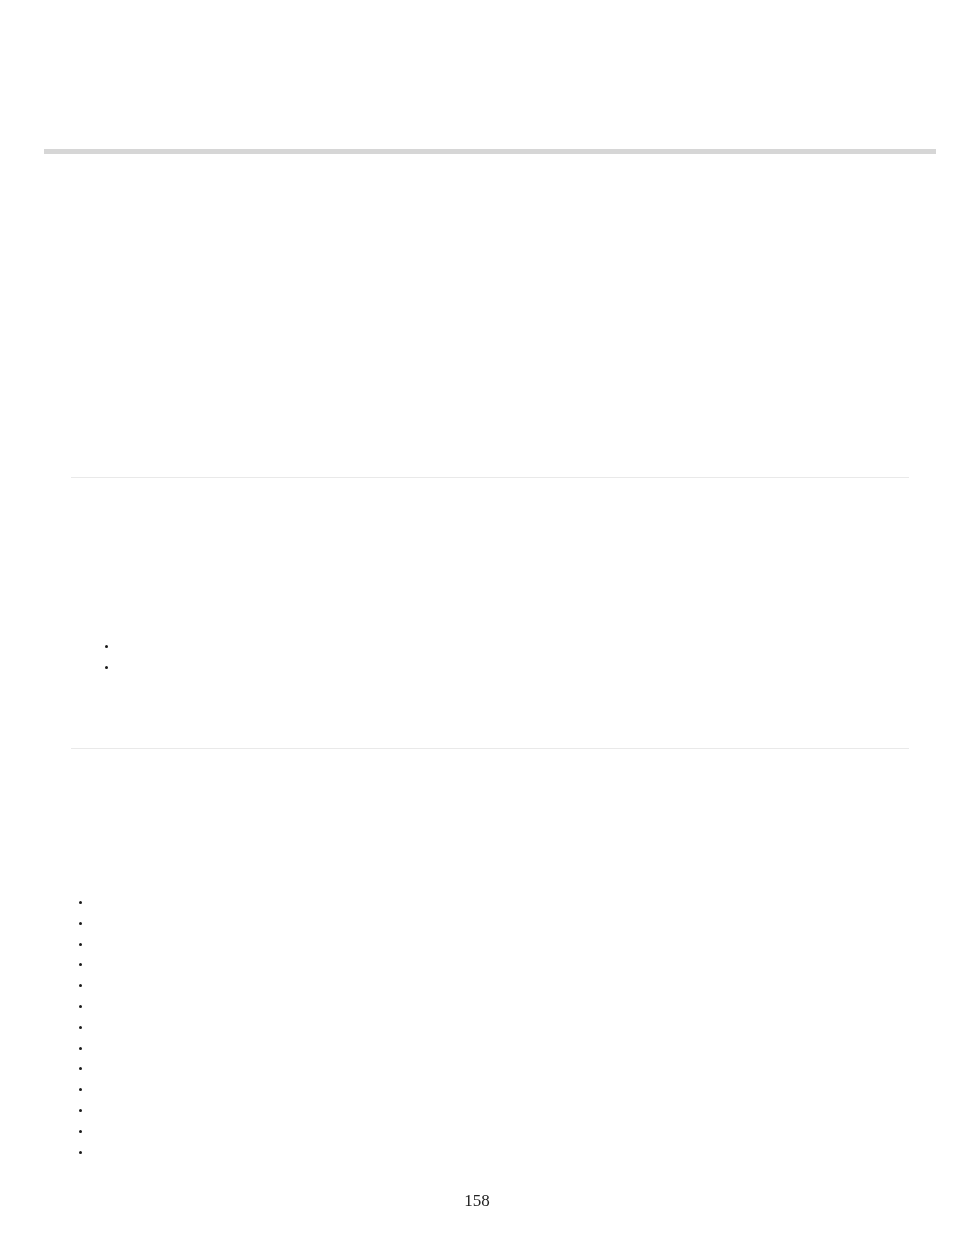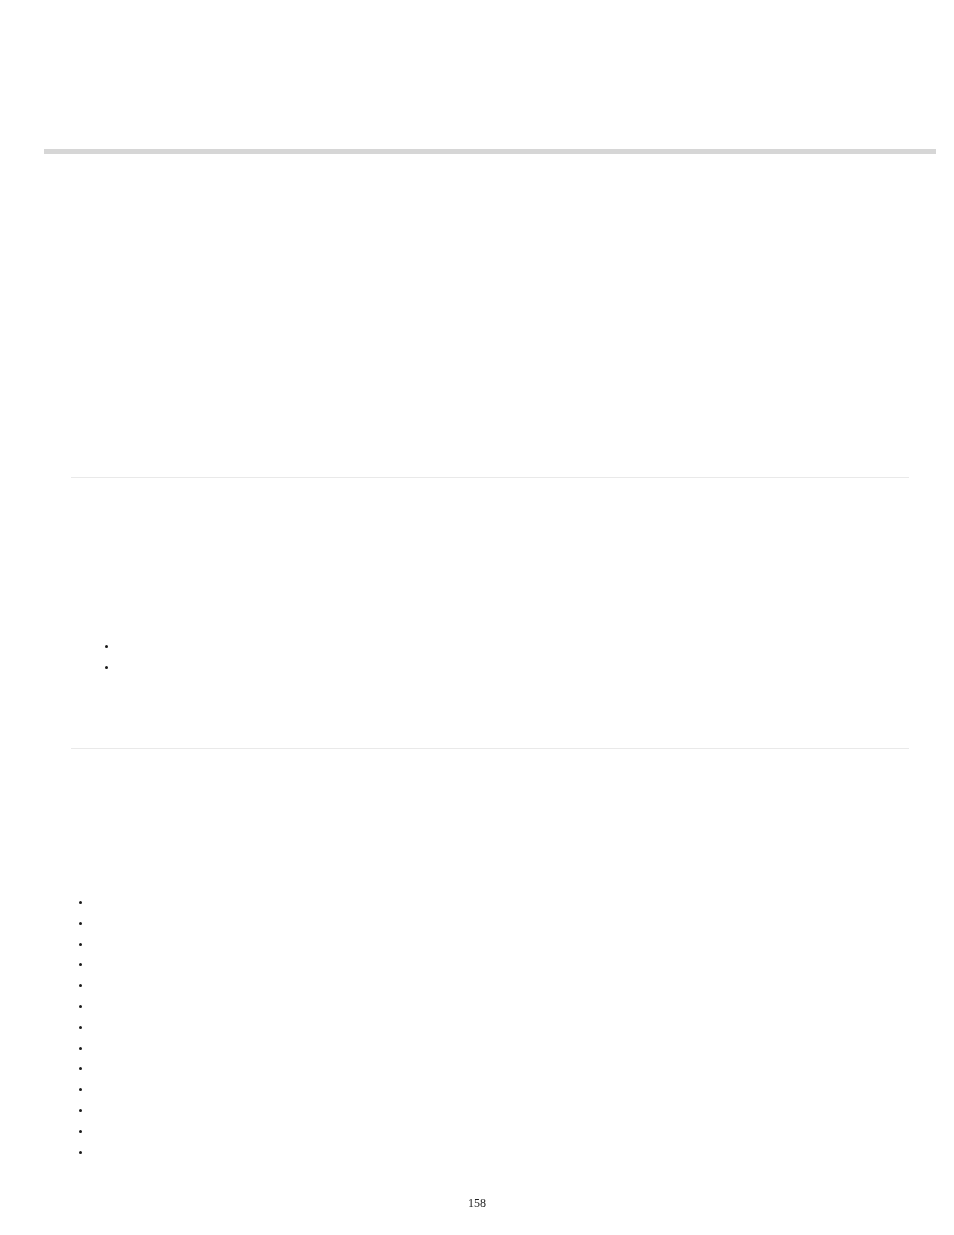--- a/index.html
+++ b/index.html
@@ -55,21 +55,21 @@
     background: #1a1a1a;
     border-radius: 50%;
     display: block;
   }
   .page-number {
     position: absolute;
     left: 0;
     width: 954px;
     bottom: 24px;
     text-align: center;
-    font-size: 12px;
+    font-size: 17px;
     color: #222;
     font-family: Georgia, serif;
   }
 </style>
 </head>
 <body>
 
 <div class="page">
 
   <div class="top-rule"></div>

